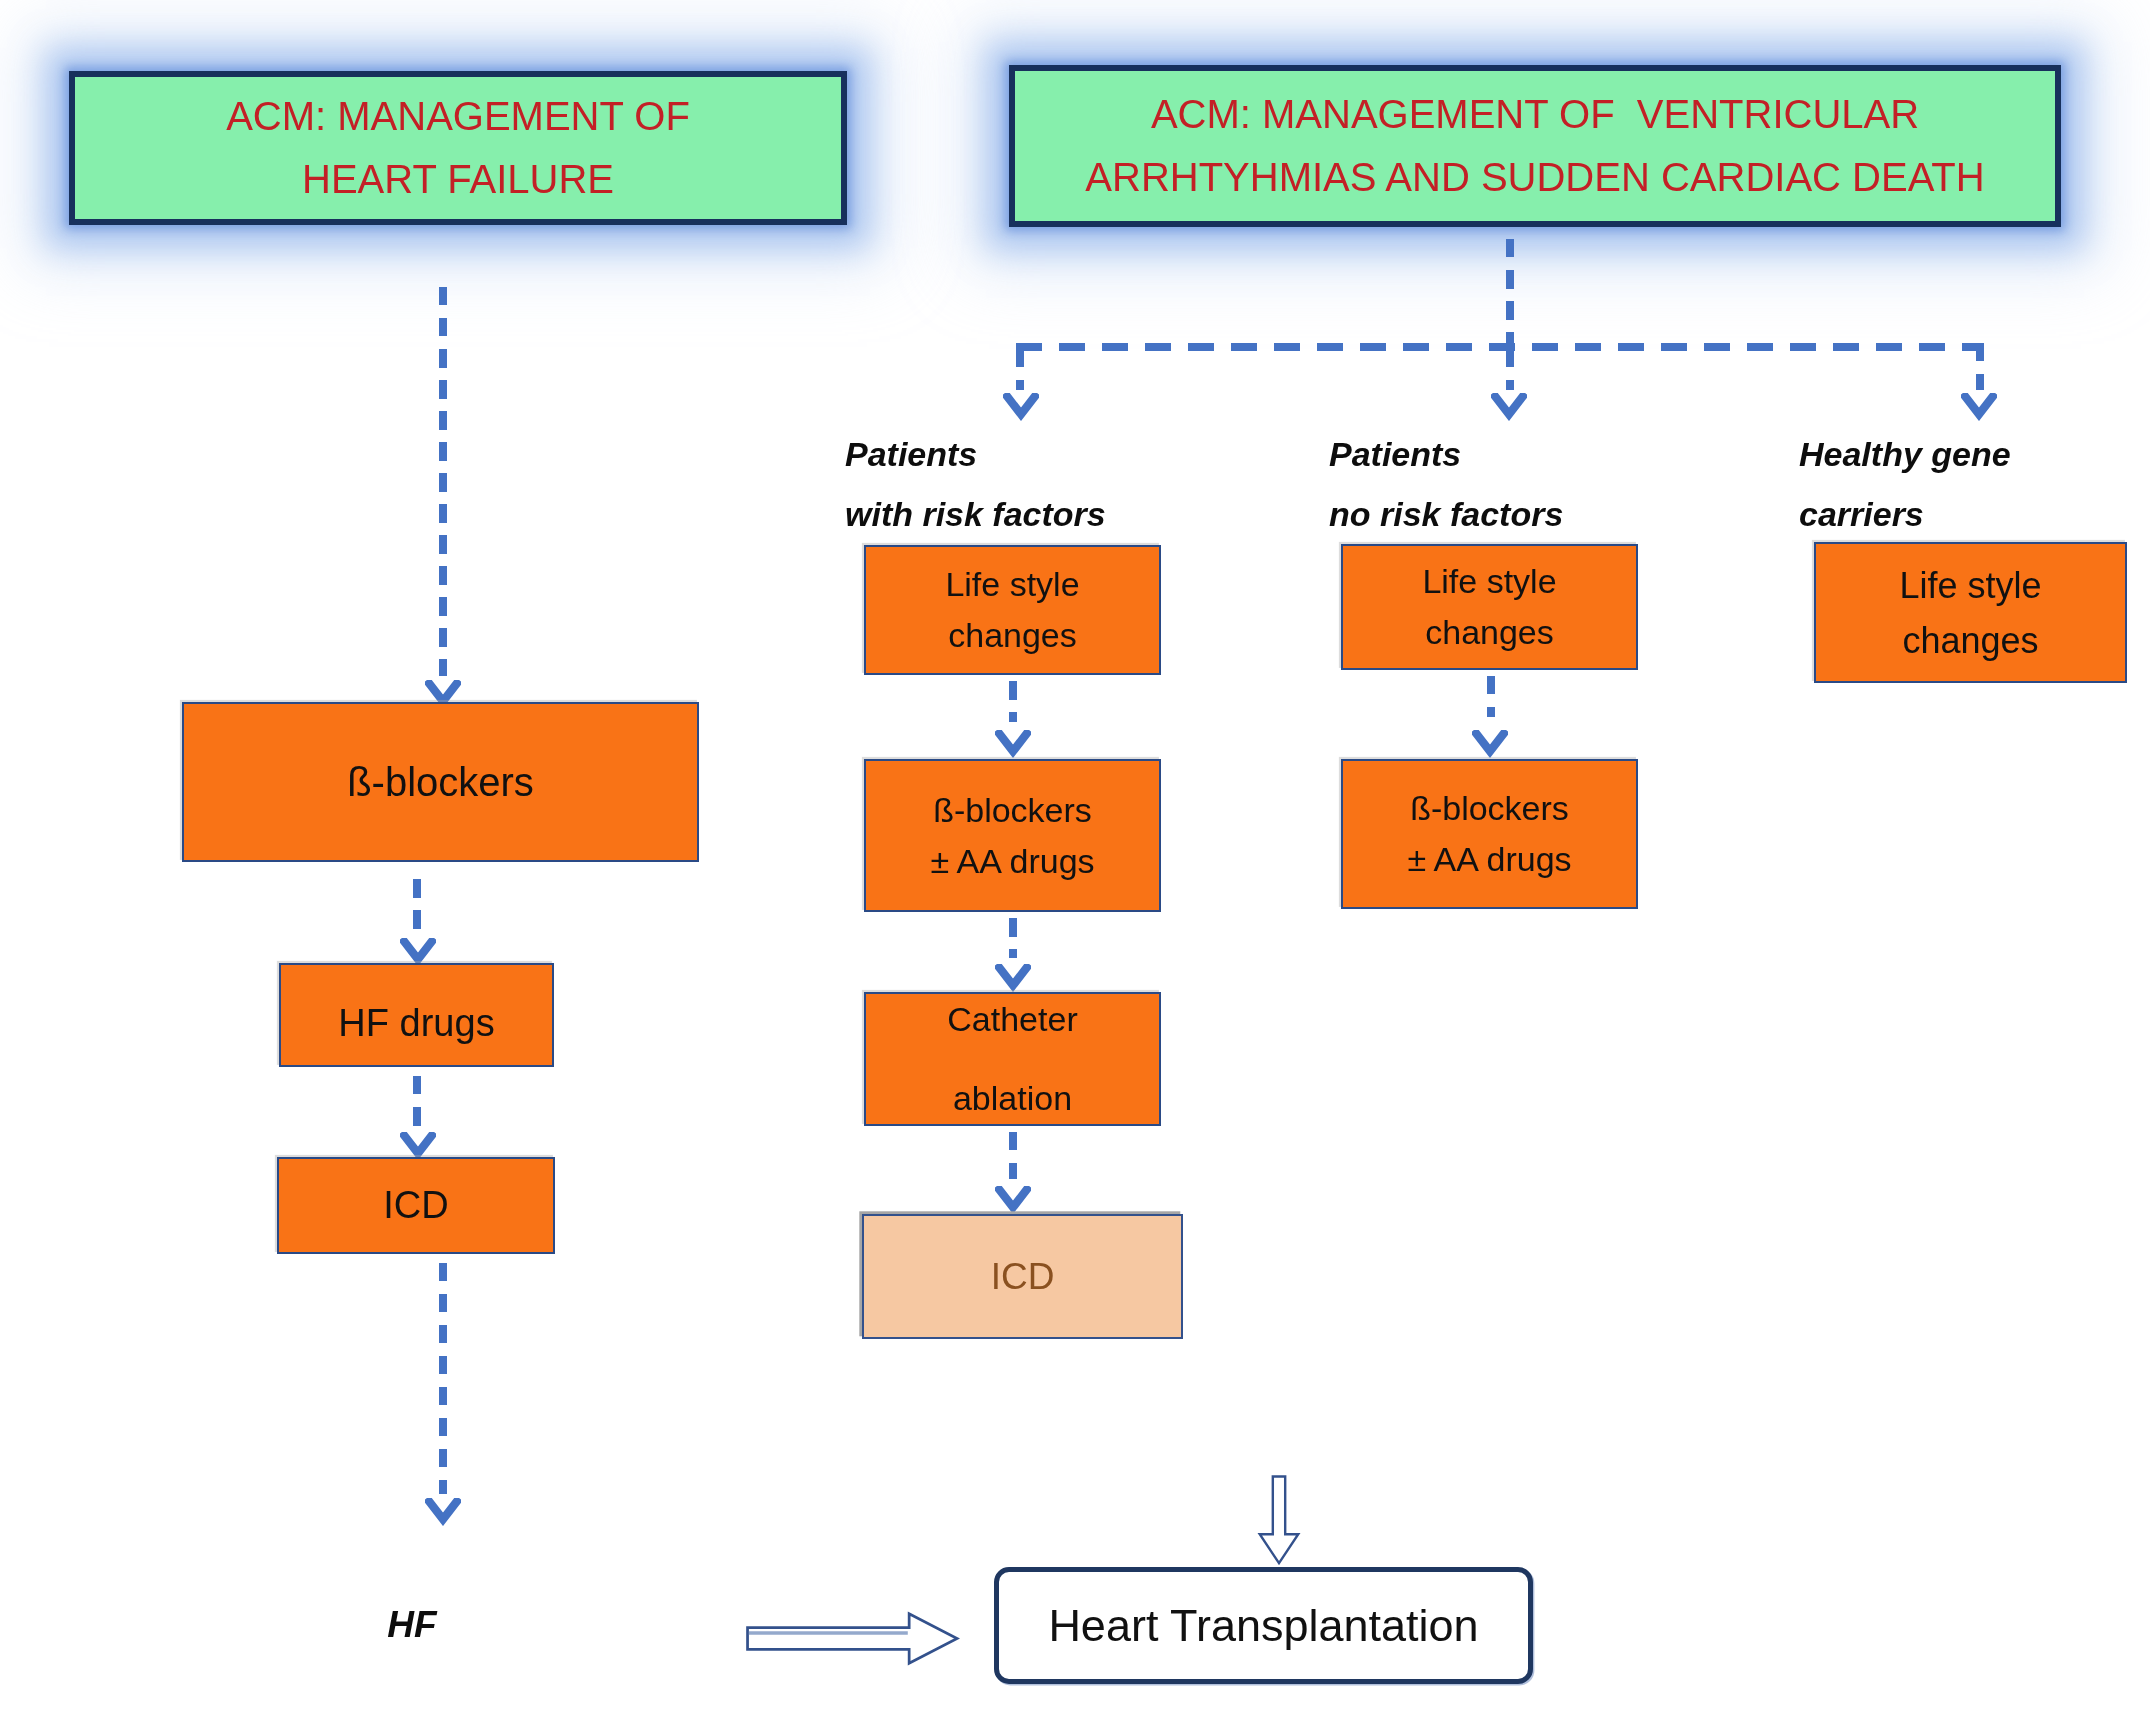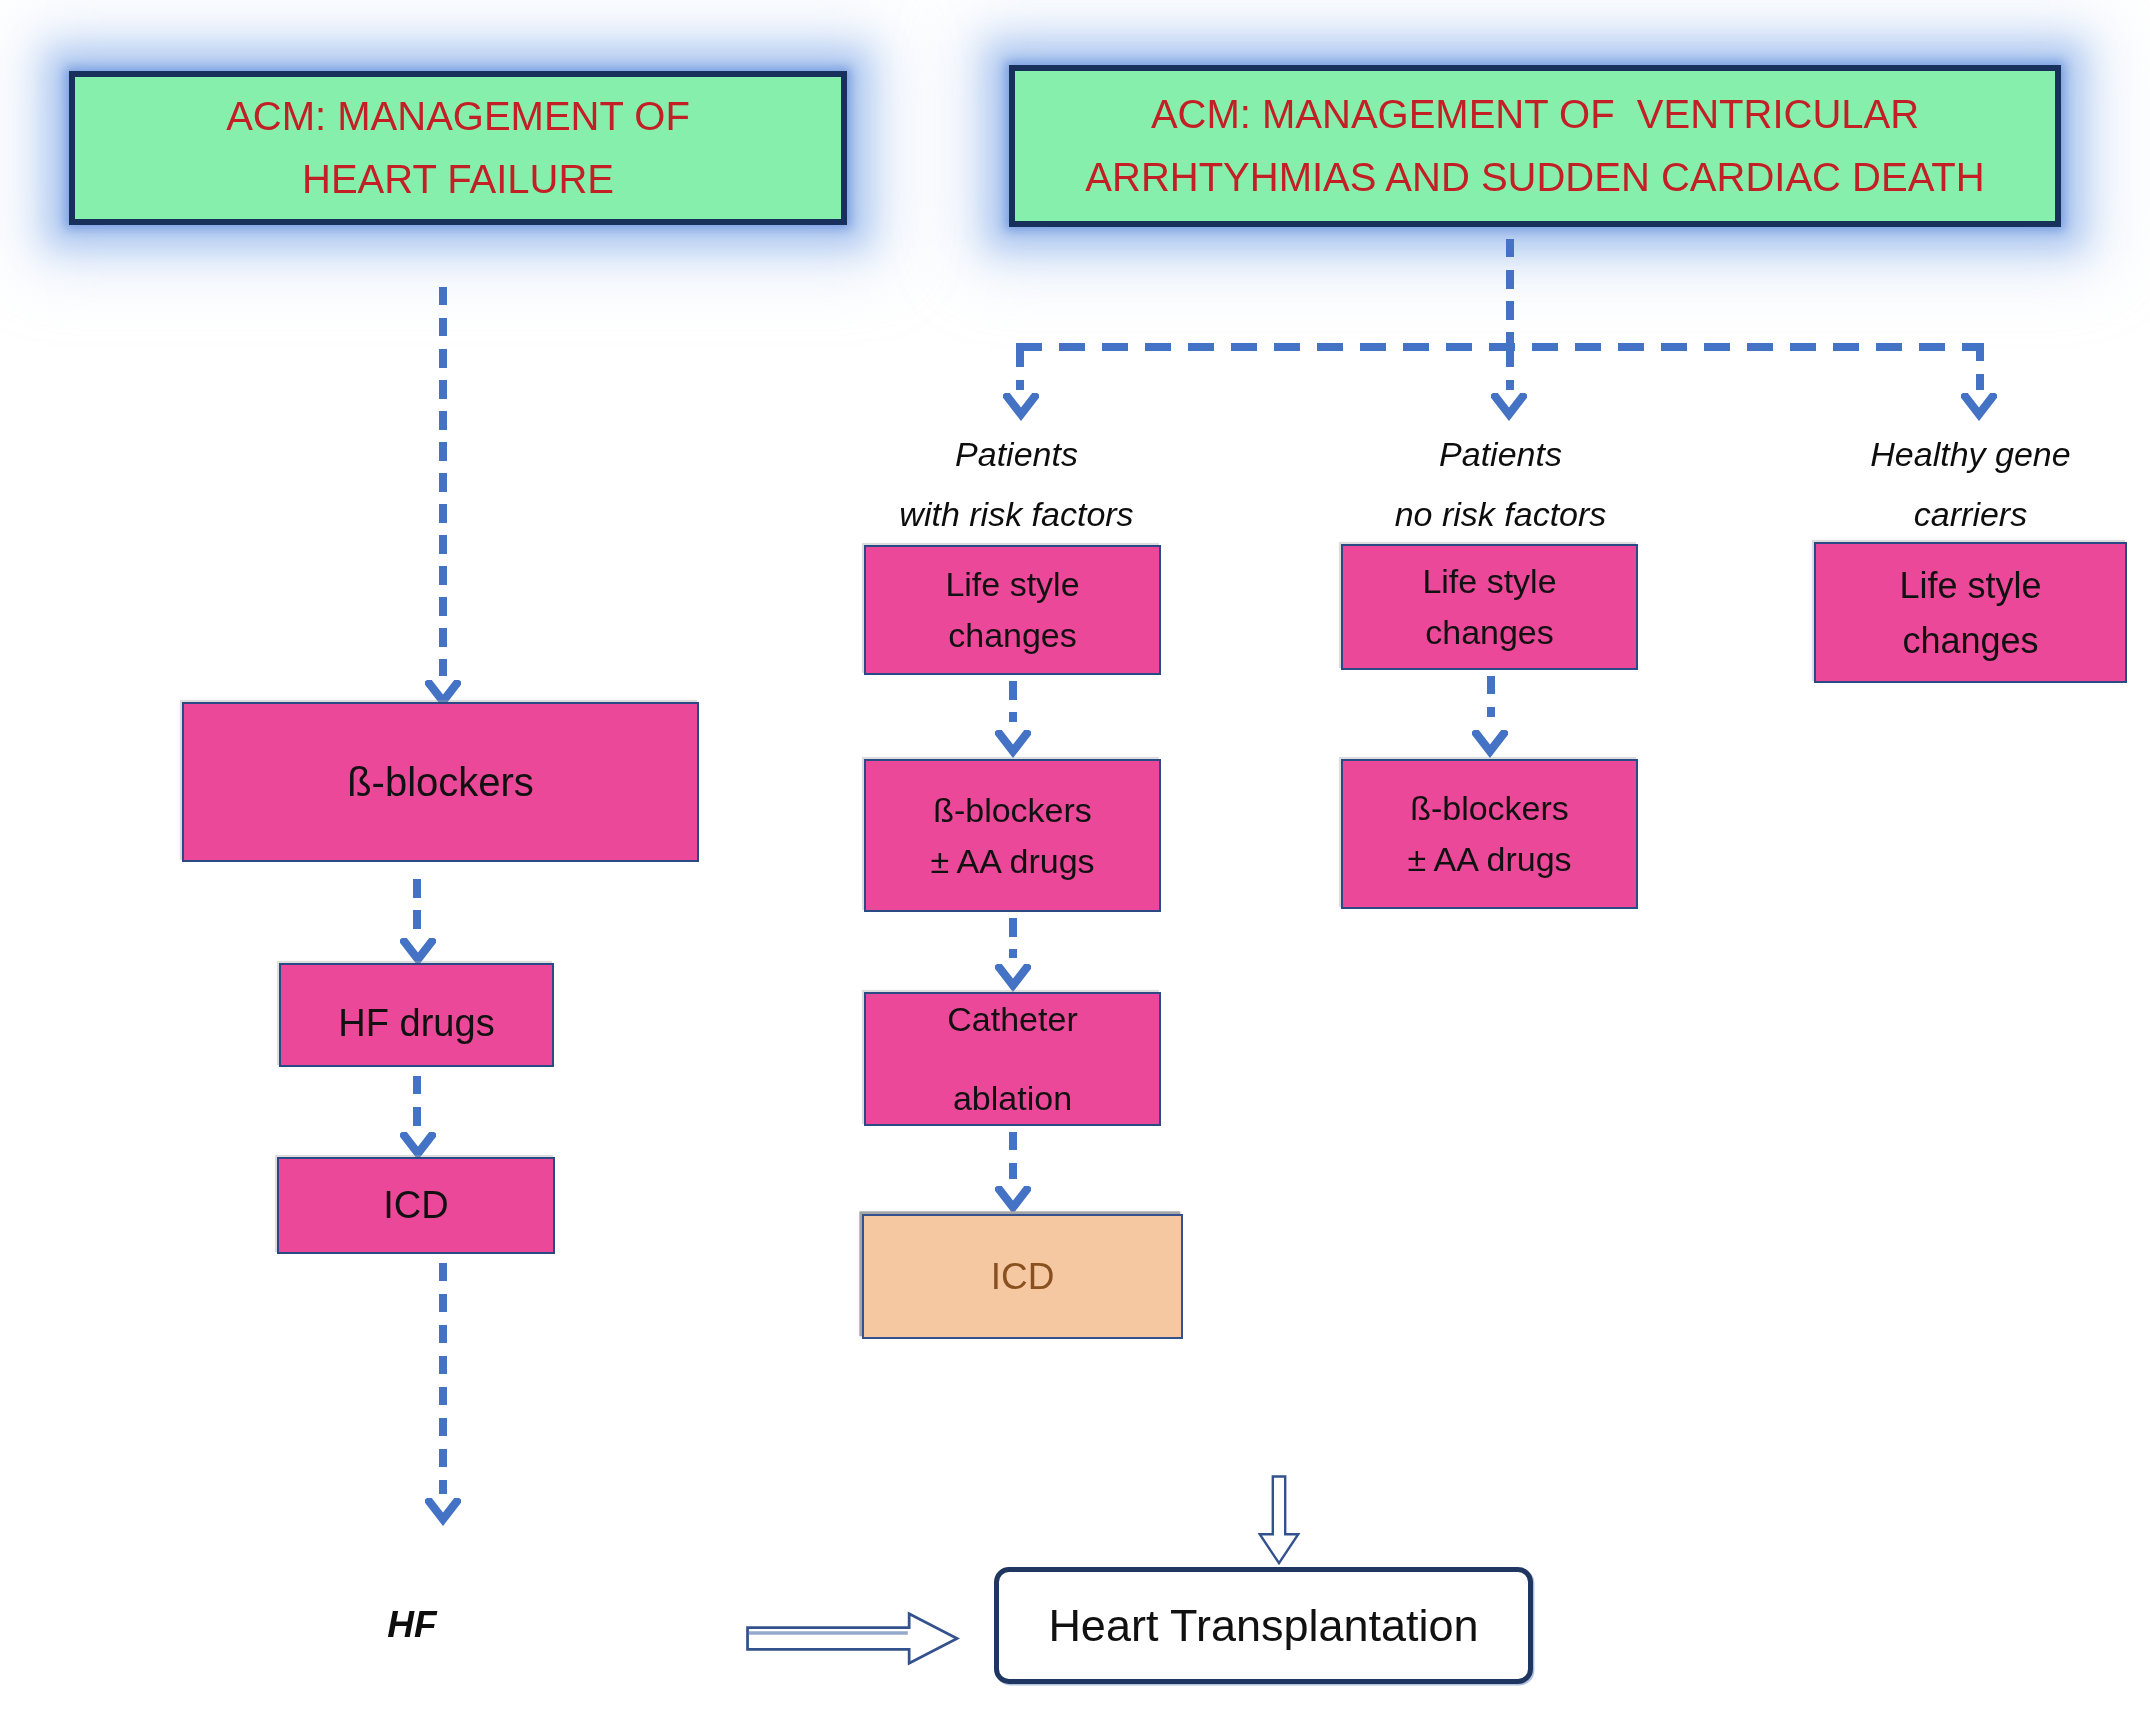--- a/index.html
+++ b/index.html
@@ -9,21 +9,21 @@
   }
   
   .title-box{
     position:absolute; background:#86efac; border:6.9px solid #17305C;
     display:flex; flex-direction:column; justify-content:center; align-items:center;
     box-shadow:0 0 9.6px 4.1px rgba(118,156,223,.95), 0 0 32px 23px rgba(146,180,235,.70), 0 0 65px 43px rgba(190,212,243,.40);
   }
   .title-line{ color:#C32026; font-size:40px; line-height:63px; white-space:pre; text-align:center;}
   
   .box{
-    position:absolute; background:#ec4899; border:2.7px solid #2A4A86;
+    position:absolute; background:#f97316; border:2.7px solid #2A4A86;
     display:flex; flex-direction:column; justify-content:center; align-items:center;
     box-shadow:-2.1px -2.1px 0 rgba(166,166,166,.38);
     text-align:center; color:#111111;
   }
   .box .bline{ line-height:51px; }
   .box-l{ font-size:40px; }
   .box-s{ font-size:34px; }
   .icd-orange{
     background:#F6C8A2; border:2.1px solid #33518C; color:#8A5120;
     box-shadow:-2.7px -2.7px 0 #A6A6A6; font-size:37px;
@@ -34,22 +34,22 @@
     font-size:45px; color:#111; box-shadow:1.4px 1.4px 0 rgba(125,150,197,.6);
   }
   
   .vdash{ position:absolute; width:7.6px;
     background:repeating-linear-gradient(to bottom,#4472C4 0 18.5px, transparent 18.5px 31px); }
   .hdash{ position:absolute; height:8.2px;
     background:repeating-linear-gradient(to right,#4472C4 0 26px, transparent 26px 43px); }
   .chev{ position:absolute; }
   
   .branch-heading{
-    position:absolute; width:343px; text-align:center;
-    font-weight:normal; font-style:italic; font-size:34px; line-height:60px; color:#0d0d0d;
+    position:absolute; width:343px; 
+    font-weight:bold; font-style:italic; font-size:34px; line-height:60px; color:#0d0d0d;
   }
   .refractory{
     position:absolute; text-align:center; font-weight:bold; font-style:italic;
     font-size:39px; line-height:60px; color:#0d0d0d;
   }
   .end-stage{
     position:absolute; display:flex; justify-content:center; align-items:baseline; gap:11px;
     font-weight:bold; font-style:italic; color:#0d0d0d;
   }
   .end-stage .main{ font-size:44px; }

